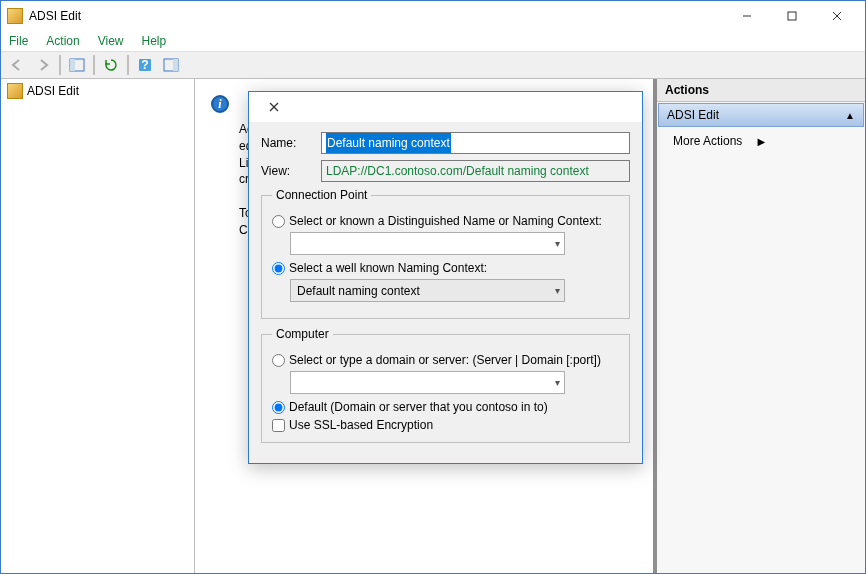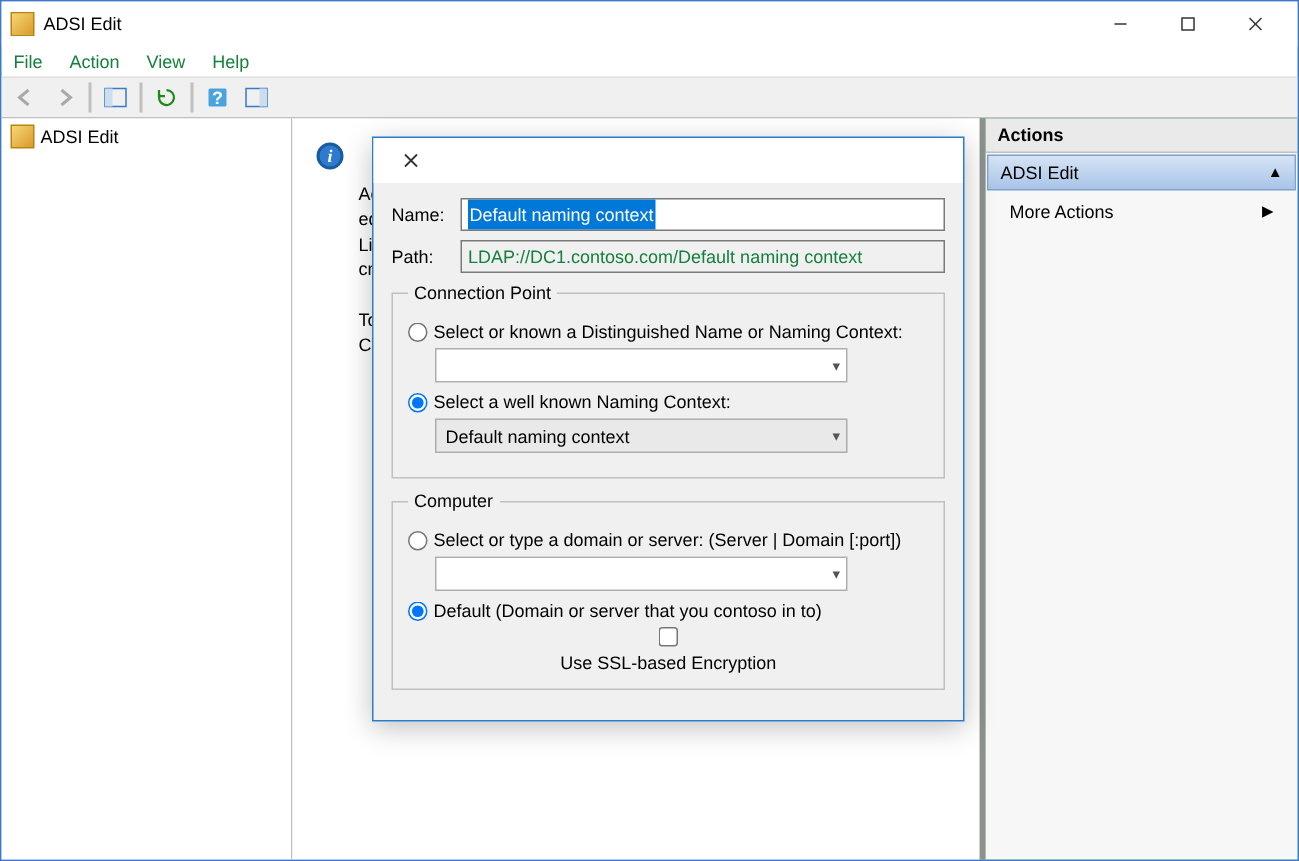--- a/index.html
+++ b/index.html
@@ -30,44 +30,44 @@
 .tree-item { display: flex; align-items: center; gap: 4px; padding: 2px 4px; background: #fff; }
 .tree-item .icon { width: 16px; height: 16px; background: linear-gradient(135deg, #f7d774, #d99a2e); border: 1px solid #b8860b; }
 .midpane { flex: 1; background: #fff; position: relative; padding: 16px; }
 .info-icon { width: 18px; height: 18px; border-radius: 50%; background: #2d7bcf; color: #fff; display: inline-flex; align-items: center; justify-content: center; font-weight: bold; font-style: italic; font-family: Georgia, serif; margin-right: 6px; border: 2px solid #1a5a9e; }
 .midtext { margin-left: 28px; margin-top: 8px; color: #000; line-height: 1.4; }
 .rightpane { width: 212px; border-left: 4px solid #8f8f8f; background: #15803d; display: flex; flex-direction: column; }
 .rightpane-head { background: #eaeaea; padding: 4px 8px; font-weight: bold; border-bottom: 1px solid #c0c0c0; }
 .actions-body { background: #f7f7f7; flex: 1; }
 .action-group { background: linear-gradient(#d6e4f5, #a9c4e8); padding: 4px 8px; border: 1px solid #7da2ce; display: flex; justify-content: space-between; align-items: center; margin: 1px; }
 .action-group .arrow { font-size: 10px; }
-.action-link { padding: 6px 16px; display: flex; justify-content: space-between; align-items: center; gap: 15px; }
+.action-link { padding: 6px 16px; display: flex; align-items: center; gap: 15px; }
 .action-link .arrow { font-size: 10px; }
 
 
 .dialog { position: absolute; left: 247px; top: 90px; width: 395px; background: #f0f0f0; border: 1px solid #2d7bcf; box-shadow: 0 4px 18px rgba(0,0,0,0.25); }
 .dlg-title { height: 30px; display: flex; align-items: center; padding: 0 10px; background: #fff; }
 .dlg-title .t { flex: 1; color: #000; }
 .dlg-close { width: 30px; height:30px; display:flex; align-items:center; justify-content:center; }
 .dlg-body { padding: 10px 12px 12px 12px; }
-.form-row { display: flex; align-items: center; margin-bottom: 6px; gap: 6px; }
+.form-row { display: flex; align-items: center; margin-bottom: 6px; gap: 20px; }
 .form-row label { width: 40px; }
 .txt-input { flex: 1; height: 22px; border: 1px solid #7a7a7a; background: #fff; padding: 0 4px; }
 .txt-input.selected { background: #fff; }
 .txt-input .sel { background: #0078d7; color: #fff; display: inline-block; padding: 0 1px; height: 100%; line-height: 20px; }
 .txt-input.readonly { background: #f0f0f0; color: #15803d; line-height: 20px; }
 fieldset { border: 1px solid #c0c0c0; margin: 4px 0 8px 0; padding: 8px 10px 10px 10px; }
 fieldset legend { padding: 0 4px; }
 .radio-row { display: flex; align-items: center; gap: 4px; margin: 4px 0; }
 .radio-row input[type=radio] { margin: 0; }
 .combo { width: 275px; height: 23px; border: 1px solid #adadad; background: #fff; margin: 4px 0 6px 18px; display: flex; align-items: center; justify-content: space-between; padding: 0 4px 0 6px; }
 .combo.disabled { background: #fff; color: #888; }
 .combo.shaded { background: #e9e9e9; }
 .combo .chev { font-size: 10px; color: #555; }
-.check-row { display: flex; align-items: center; gap: 4px; margin: 4px 0 0 0; flex-direction: column; }
+.check-row { display: flex; align-items: center; gap: 4px; margin: 4px 0 0 0; }
 .check-row input[type=checkbox] { margin: 0; }
 .dlg-buttons { display: flex; gap: 8px; padding: 0 0 0 0; margin-top: 4px; align-items: center; }
 .dlg-buttons .spacer { flex: 1; }
 .btn { min-width: 80px; height: 23px; border: 1px solid #adadad; background: #e1e1e1; display: flex; align-items: center; justify-content: center; }
 .btn.default { border: 1px solid #0078d7; outline: 1px solid #0078d7; }
 </style>
 </head>
 <body>
 
 <div class="titlebar">
@@ -186,21 +186,21 @@
     </div>
   </div>
   <div class="dlg-body">
     <div class="form-row">
       <label>Name:</label>
       <div class="txt-input selected">
         <span class="sel">Default naming context</span>
       </div>
     </div>
     <div class="form-row">
-      <label>Path:</label>
+      <label>View:</label>
       <div class="txt-input readonly">LDAP://DC1.contoso.com/Default naming context</div>
     </div>
 
     <fieldset>
       <legend>Connection Point</legend>
       <div class="radio-row">
         <input type="radio" name="cp" style="">
         <span>Select or known a Distinguished Name or Naming Context:</span>
       </div>
       <div class="combo disabled">

